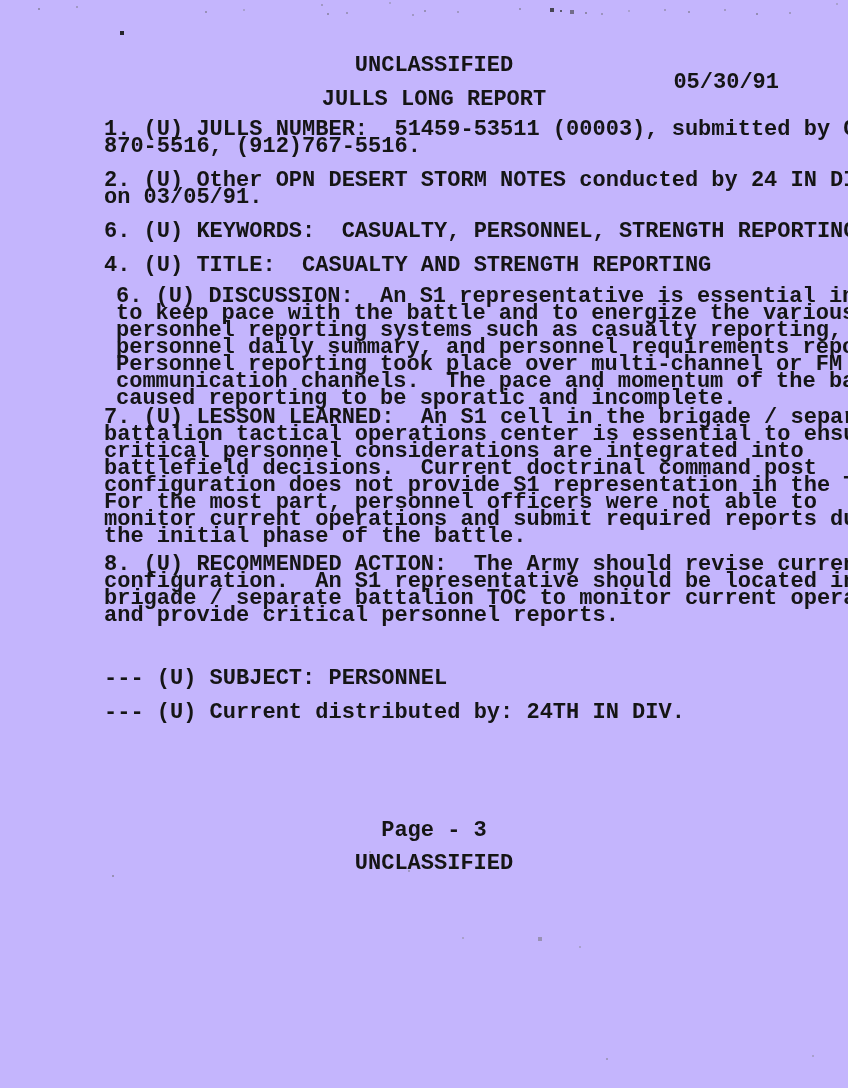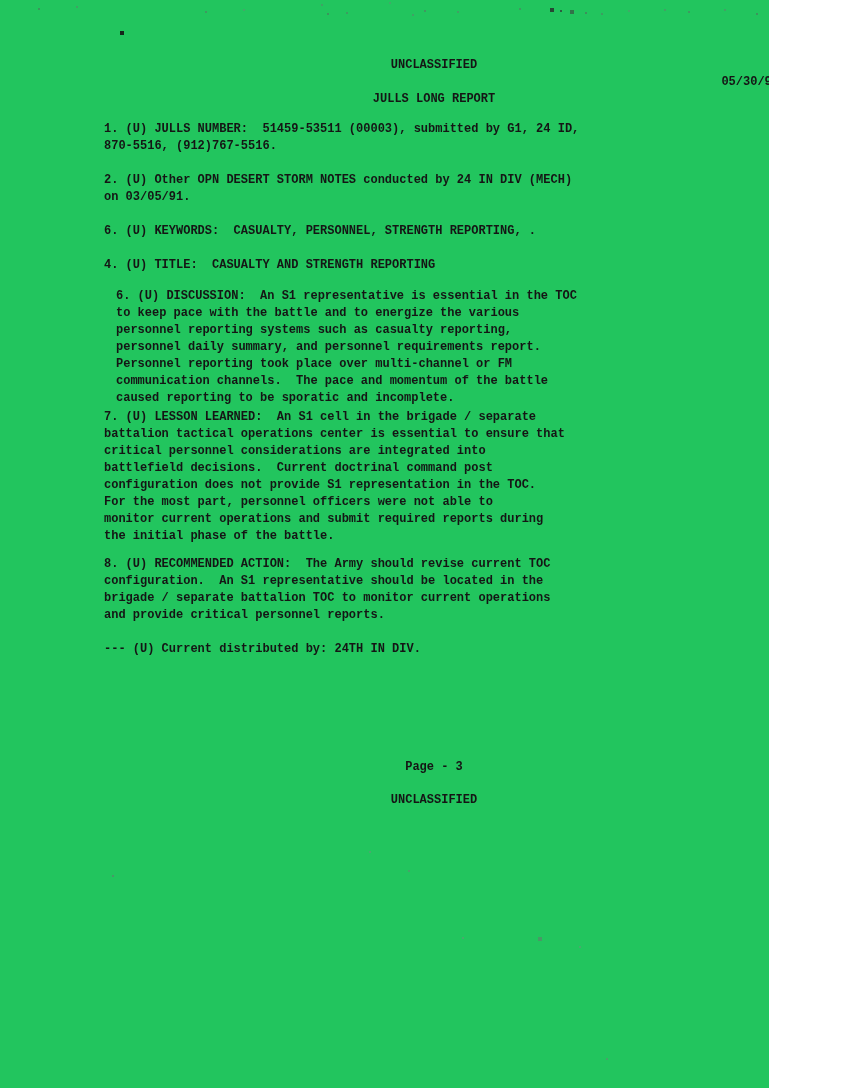--- a/index.html
+++ b/index.html
@@ -1,24 +1,24 @@
 <!DOCTYPE html>
 <html><head>
 <meta charset="utf-8">
 <style>
   html, body { margin: 0; padding: 0; background: #ffffff; }
   .page {
     position: relative;
-    width: 769px;
+    width: 848px;
     height: 1088px;
-    background: #22c55e;
+    background: #c4b5fd;
     overflow: hidden;
     font-family: "Liberation Mono", monospace;
     font-weight: bold;
-    font-size: 12px;
+    font-size: 22px;
     line-height: 17px;
     color: #151515;
   }
   .content {
     position: absolute;
     left: 104px;
     top: 0;
     width: 660px;
     display: flex;
     flex-direction: column;
@@ -128,20 +128,21 @@
 configuration does not provide S1 representation in the TOC.
 For the most part, personnel officers were not able to
 monitor current operations and submit required reports during
 the initial phase of the battle.</div>
 
     <div class="para m-p8">8. (U) RECOMMENDED ACTION:  The Army should revise current TOC
 configuration.  An S1 representative should be located in the
 brigade / separate battalion TOC to monitor current operations
 and provide critical personnel reports.</div>
 
+    <div class="para m-f1">--- (U) SUBJECT: PERSONNEL</div>
 
 
     <div class="para m-f3">--- (U) Current distributed by: 24TH IN DIV.</div>
 
     <div class="tline center m-pageno">Page - 3</div>
 
     <div class="tline center m-class-bot">UNCLASSIFIED</div>
 
   </div>
 </div>

